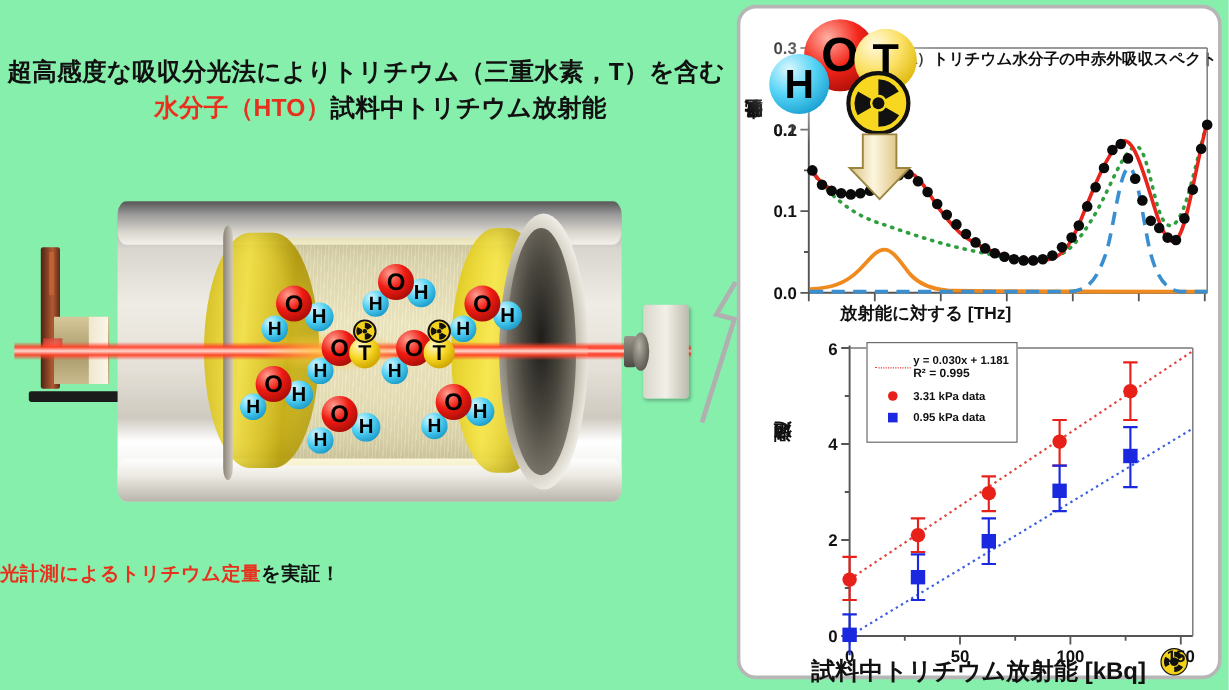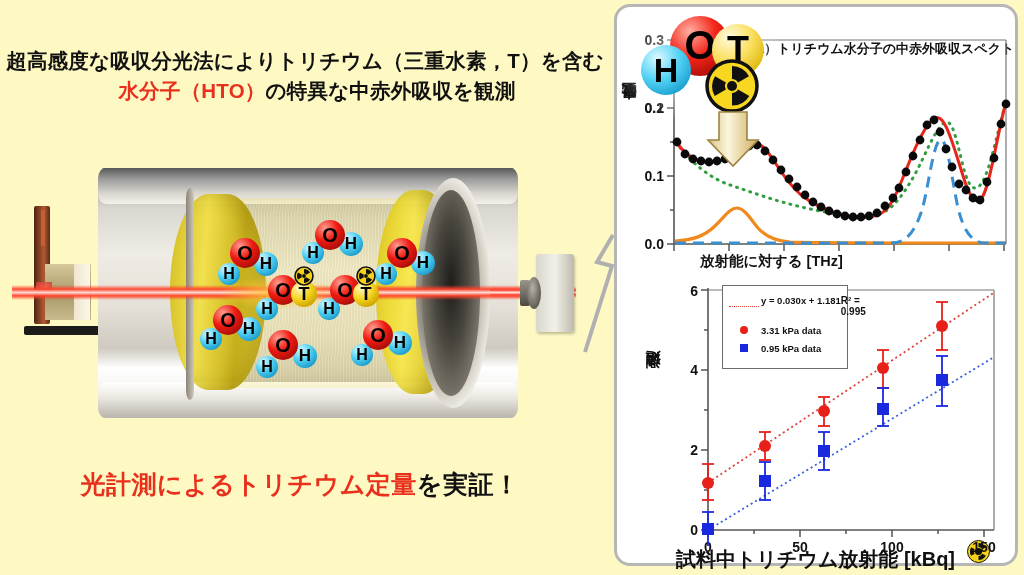--- a/index.html
+++ b/index.html
@@ -1,25 +1,25 @@
 <!DOCTYPE html>
 <html><head>
 <meta charset="utf-8">
 <style>
   html,body{margin:0;padding:0;background:#fff;}
   body{width:1024px;height:575px;overflow:hidden;font-family:"Liberation Sans","DejaVu Sans",sans-serif;}
-  #root{position:relative;width:1024px;height:575px;background:#fef9c3;}
+  #root{position:relative;width:1024px;height:575px;background:#86efac;}
 
   
   .headline{position:absolute;left:0;top:46px;width:610px;text-align:center;line-height:1.45;
             font-size:20.5px;font-weight:700;color:#111;letter-spacing:.2px;}
   .headline .l2{display:block;}
   .hl-red{color:#e8301c;margin-left:24px;}
-  .footline{position:absolute;left:0;top:468px;width:600px;text-align:center;
-            font-size:25px;font-weight:700;color:#111;letter-spacing:.5px;}
+  .footline{position:absolute;left:0;top:468px;width:600px;
+            font-size:16px;font-weight:700;color:#111;letter-spacing:.5px;}
   .fl-red{color:#e8301c;}
 
   
   .laser{position:absolute;left:14px;top:206px;width:86px;height:140px;}
   .laser .stem{position:absolute;left:20px;top:0;width:16px;height:118px;
       background:linear-gradient(90deg,#4d2314,#8c4527 38%,#b05a32 62%,#5d2a17);border-radius:2px;}
   .laser .stem2{position:absolute;left:27px;top:4px;width:4px;height:36px;background:#c25f33;}
   .laser .body{position:absolute;left:31px;top:58px;width:46px;height:56px;
       background:linear-gradient(180deg,#d6c89a,#a9996a 55%,#c9bb8e);border:0;}
   .laser .win{position:absolute;left:60px;top:58px;width:16px;height:56px;
@@ -85,39 +85,39 @@
   .titleB{position:absolute;left:820px;top:486px;font-size:12.5px;font-weight:700;color:#111;line-height:1.35;}
   .titleB .t2{display:block;padding-left:26px;}
 
   
   .legendB{position:absolute;left:722px;top:285px;width:126px;height:84px;
       border:1px solid #6b6b6b;background:#fff;box-sizing:border-box;padding:5px 4px 4px 4px;}
   .lg-row{display:flex;align-items:center;height:18px;}
   .lg-mark{width:34px;flex:0 0 34px;display:flex;align-items:center;justify-content:center;height:18px;}
   .lg-txt{font-size:9.5px;font-weight:700;color:#111;white-space:nowrap;}
   .lg-sub{font-size:10px;font-weight:700;color:#111;}
-  .lg-stack{display:flex;flex-direction:row;justify-content:center;}
+  .lg-stack{display:flex;flex-direction:column;justify-content:center;}
   .dotline{width:30px;height:0;border-top:1.6px dotted #e2413a;}
   .dotline.b{border-top-color:#3a5fe0;}
   .lg-dot{width:8px;height:8px;border-radius:50%;background:#e8201a;}
   .lg-sq{width:8px;height:8px;background:#1a29e0;}
 
   
   .radbadge{position:absolute;left:967px;top:540px;width:21px;height:21px;border-radius:50%;
      background:#f5d21a;border:1.6px solid #111;display:flex;align-items:center;justify-content:center;}
 </style>
 </head>
 <body>
 
 <div id="root">
 
   <div class="headline">
     <span>超高感度な吸収分光法によりトリチウム（三重水素，T）を含む</span>
     <span class="l2">
-      <span class="hl-red">水分子（HTO）</span><span>の特異な中赤外吸収を観測</span>
+      <span class="hl-red">水分子（HTO）</span><span>試料中トリチウム放射能</span>
     </span>
   </div>
 
   <div class="laser">
     <div class="stem"></div>
     <div class="stem2"></div>
     <div class="body"></div>
     <div class="win"></div>
     <div class="red"></div>
     <div class="base"></div>

